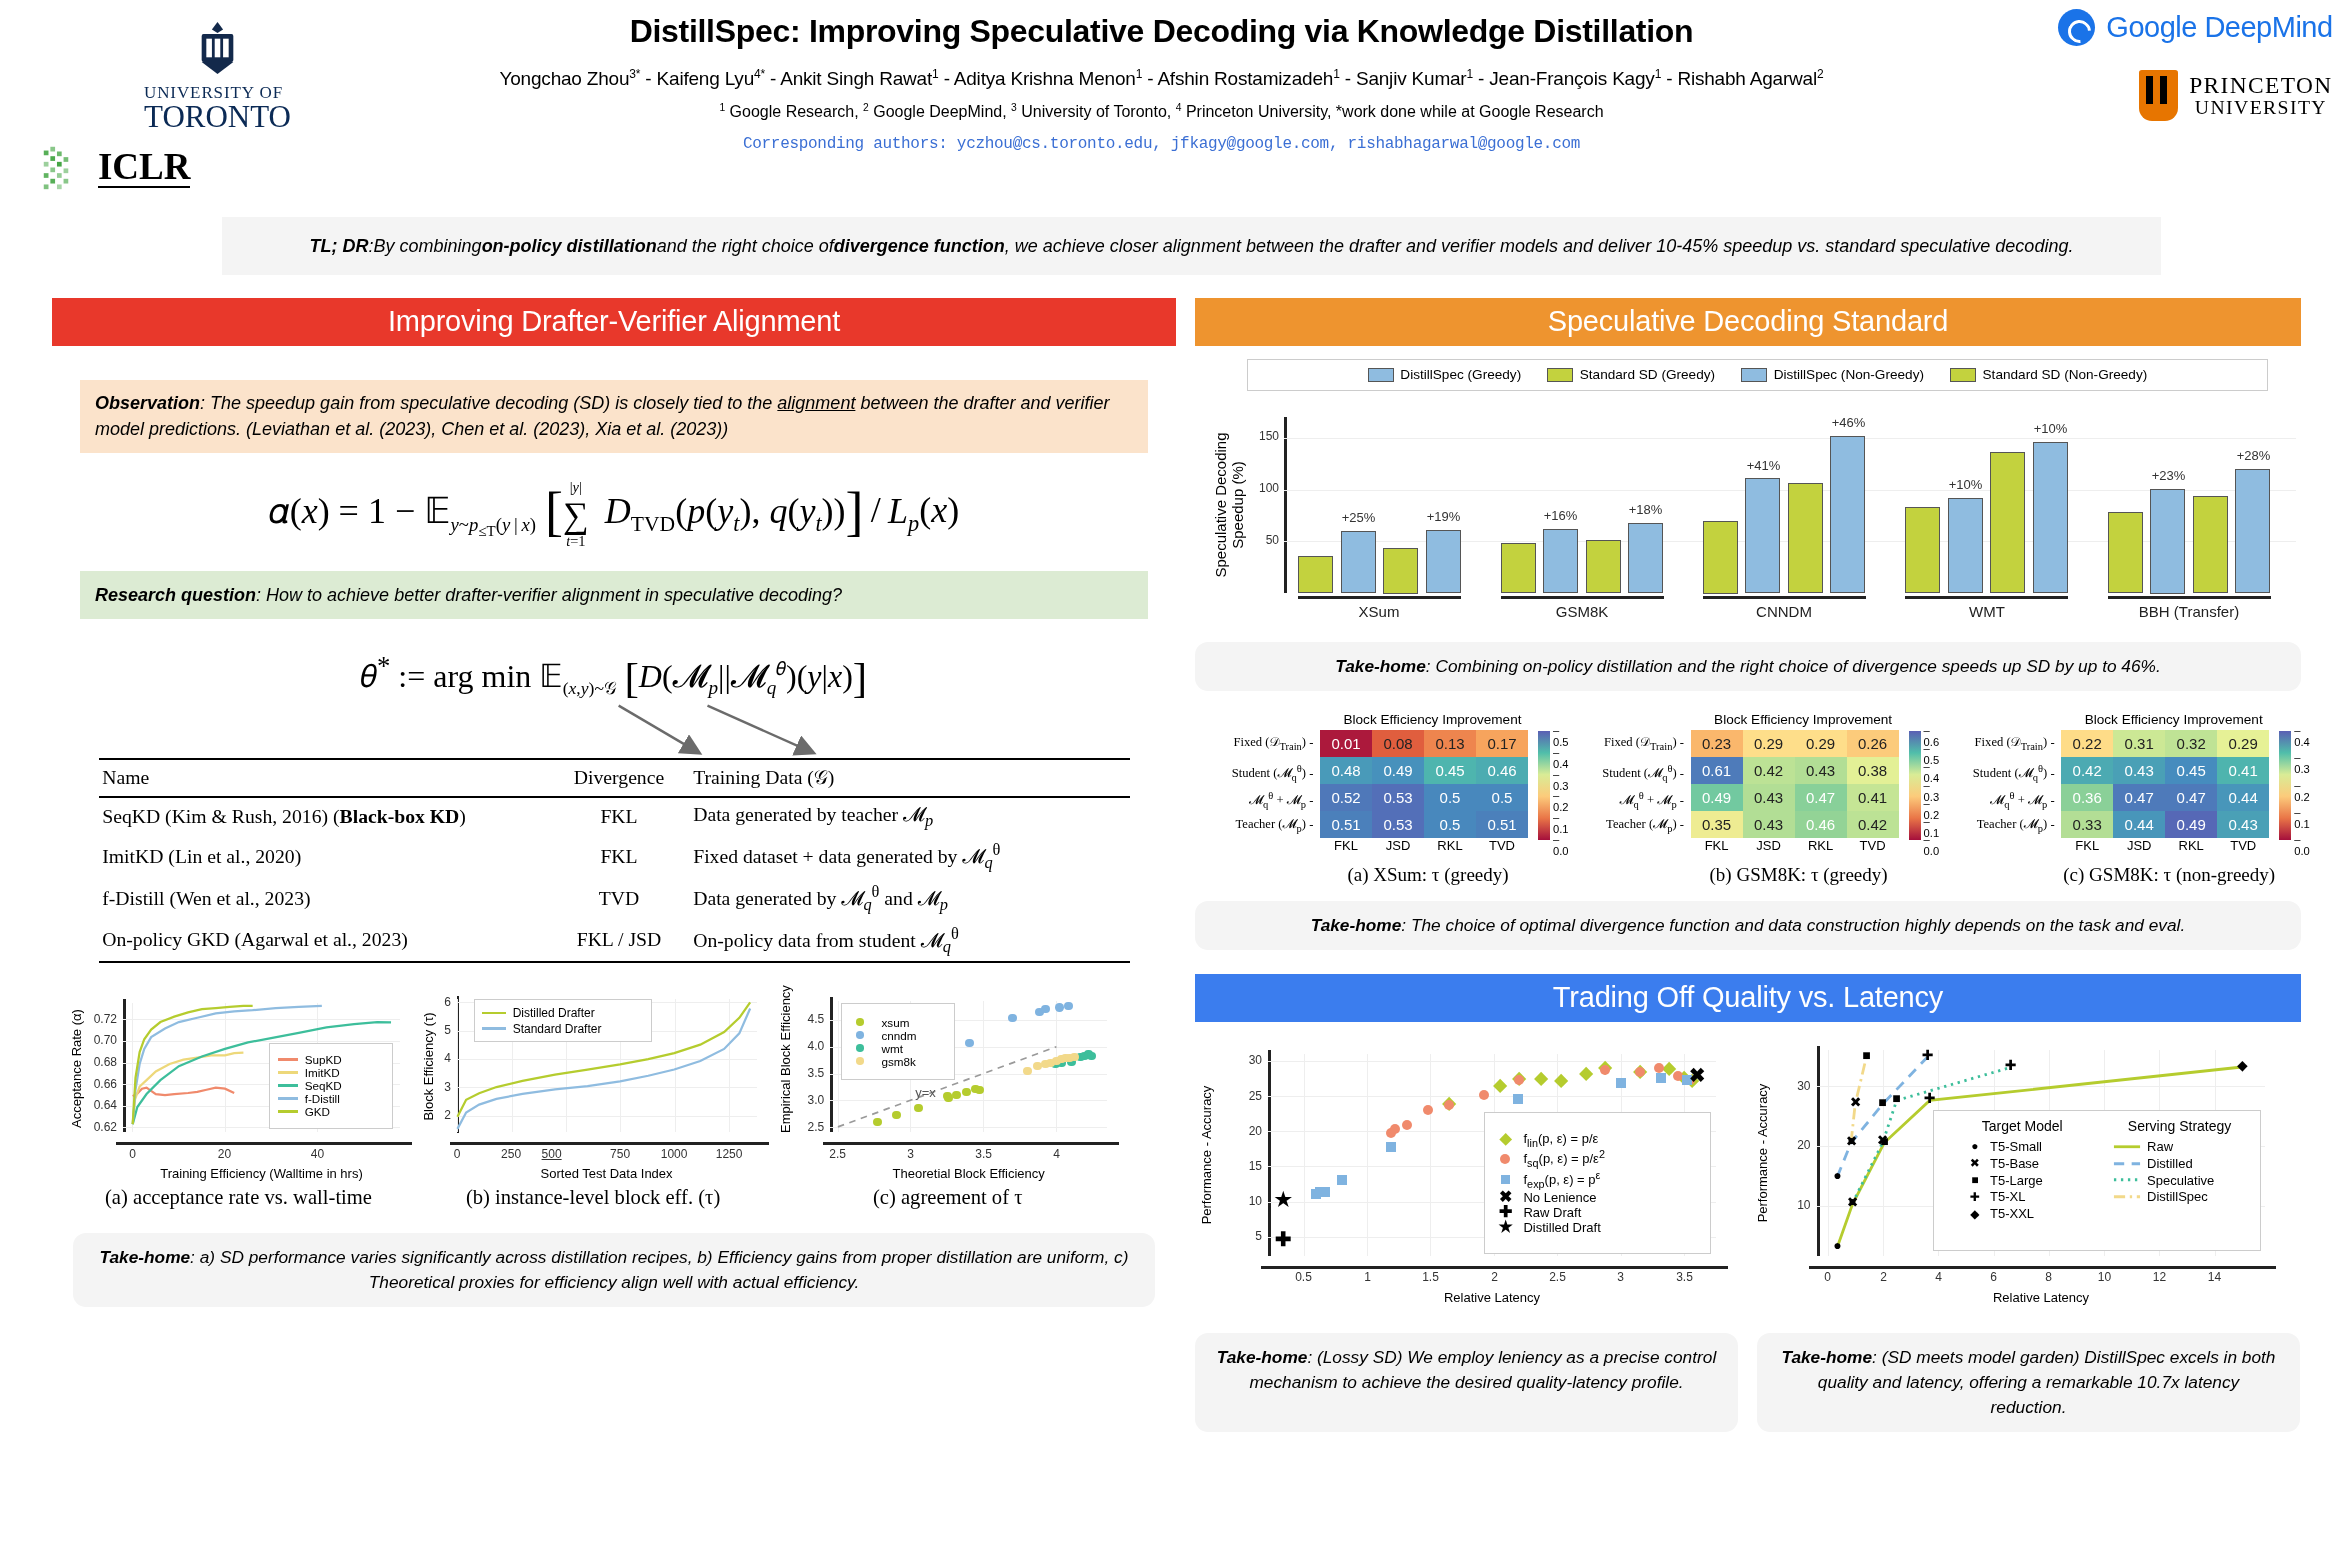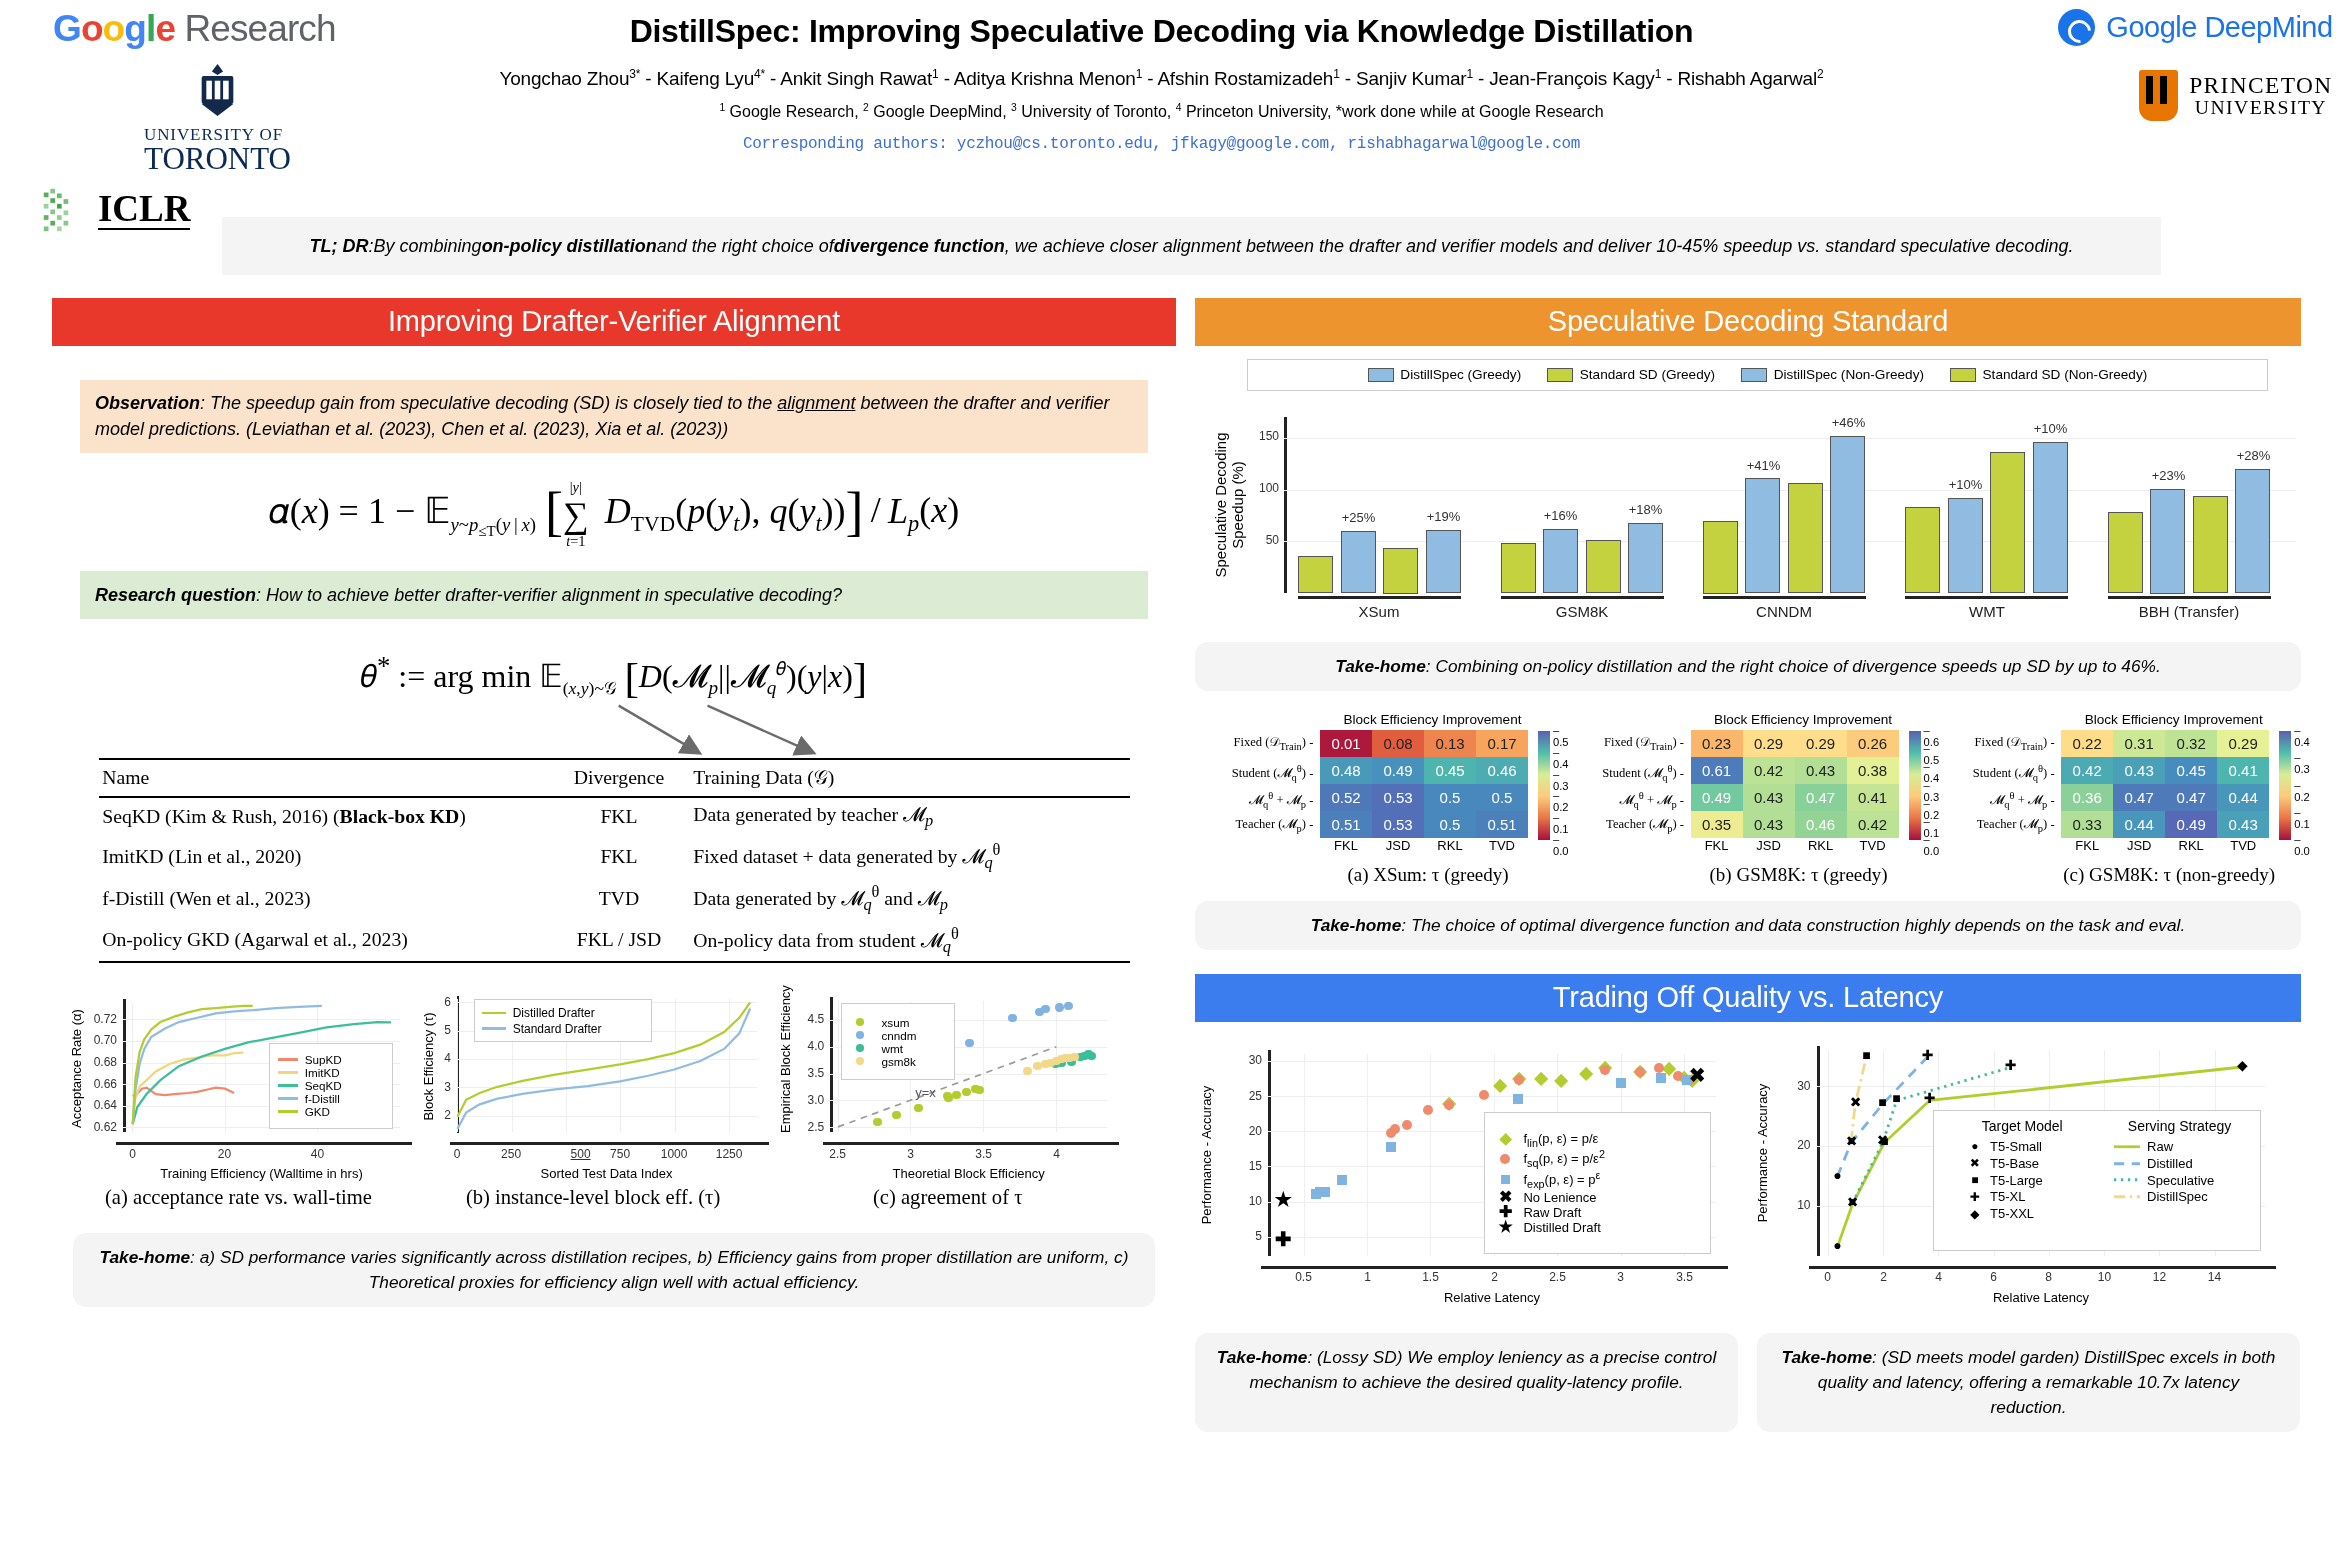--- a/index.html
+++ b/index.html
@@ -135,23 +135,20 @@
   .sq  { position:absolute; }
 
   svg { display:block; overflow:visible; }
 </style>
 </head>
 <body>
 
 <div class="header">
 
   <div class="logos-left">
-    <div class="logo-google">
-      <span class="g1">G</span><span class="g2">o</span><span class="g3">o</span><span class="g4">g</span><span class="g5">l</span><span class="g6">e</span><span class="res"> Research</span>
-    </div>
 
     <div class="uoft">
       <div class="uoft-crest">
         <svg width="43" height="54" viewBox="0 0 46 58">
           <path d="M23 1 L29 9 L23 13 L17 9 Z" fill="#13294B"></path>
           <rect x="6" y="14" width="34" height="30" rx="2" fill="#13294B"></rect>
           <path d="M6 44 L40 44 L23 57 Z" fill="#13294B"></path>
           <rect x="11" y="19" width="6" height="20" fill="#fff"></rect>
           <rect x="20" y="19" width="6" height="20" fill="#fff"></rect>
           <rect x="29" y="19" width="6" height="20" fill="#fff"></rect>
@@ -357,21 +354,21 @@
           <div class="tick-lbl" style="left: -3.7px; top: 59px; width: 37px; text-align: right;">4</div>
           <div class="gridline" style="left: 39px; top: 39px; width: 300px; height: 0.9px;"></div>
           <div class="tick-lbl" style="left: -3.7px; top: 31px; width: 37px; text-align: right;">5</div>
           <div class="gridline" style="left: 39px; top: 10.3px; width: 300px; height: 0.9px;"></div>
           <div class="tick-lbl" style="left: -3.7px; top: 2.8px; width: 37px; text-align: right;">6</div>
           <div class="gridline" style="left: 39px; top: 7.5px; width: 0.9px; height: 133px;"></div>
           <div class="tick-lbl" style="left: 15px; top: 155px; width: 49px; text-align: center;">0</div>
           <div class="gridline" style="left: 94px; top: 7.5px; width: 0.9px; height: 133px;"></div>
           <div class="tick-lbl" style="left: 69px; top: 155px; width: 49px; text-align: center;">250</div>
           <div class="gridline" style="left: 148px; top: 7.5px; width: 0.9px; height: 133px;"></div>
-          <div class="tick-lbl" style="left: 124px; top: 155px; width: 49px; text-align: right; text-decoration: underline;">500</div>
+          <div class="tick-lbl" style="left: 124px; top: 155px; width: 49px; text-align: left; text-decoration: underline;">500</div>
           <div class="gridline" style="left: 202px; top: 7.5px; width: 0.9px; height: 133px;"></div>
           <div class="tick-lbl" style="left: 178px; top: 155px; width: 49px; text-align: center;">750</div>
           <div class="gridline" style="left: 257px; top: 7.5px; width: 0.9px; height: 133px;"></div>
           <div class="tick-lbl" style="left: 232px; top: 155px; width: 49px; text-align: center;">1000</div>
           <div class="gridline" style="left: 311px; top: 7.5px; width: 0.9px; height: 133px;"></div>
           <div class="tick-lbl" style="left: 287px; top: 155px; width: 49px; text-align: center;">1250</div>
           <div class="xlabel" style="left: 39px; top: 174px; width: 300px;">Sorted Test Data Index</div>
           <div class="ylabel" style="left: 3.7px; top: 141px; width: 133px;">Block Efficiency (τ)</div>
           <svg style="position:absolute;left:0;top:0;overflow:visible" width="100%" height="100%" viewBox="0 0 375 200">
             <polyline points="42,133.38297872340425 51.27536231884058,115.25531914893617 65.18840579710145,108.3063829787234 83.73913043478261,101.6595744680851 111.56521739130434,95.01276595744679 146.34782608695653,88.3659574468085 181.1304347826087,82.92765957446807 215.91304347826087,77.48936170212765 246.05797101449275,71.74893617021274 273.8840579710145,65.4042553191489 301.71014492753625,56.34042553191489 327.2173913043478,42.744680851063805 343.4492753623188,27.638297872340388 355.04347826086956,11.021276595744666" fill="none" stroke="#B5CC2E" stroke-width="2.4"></polyline>

